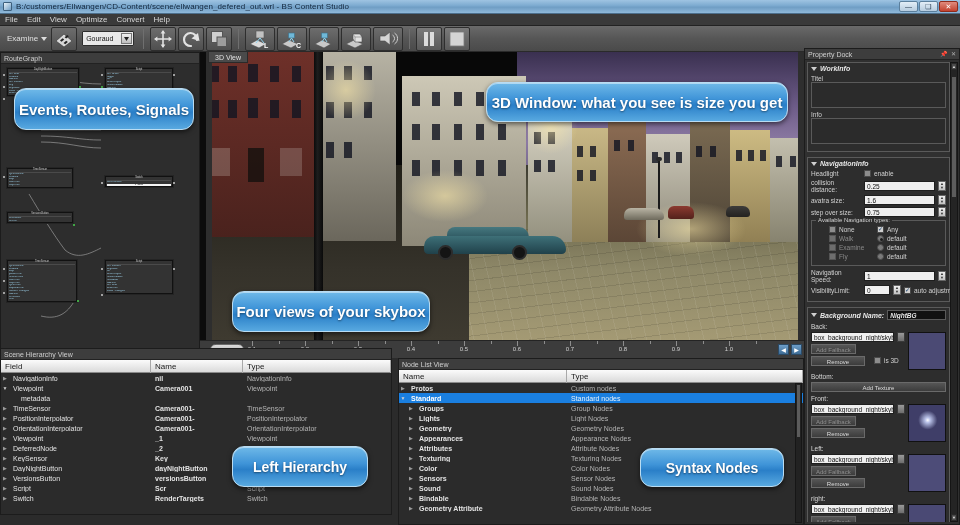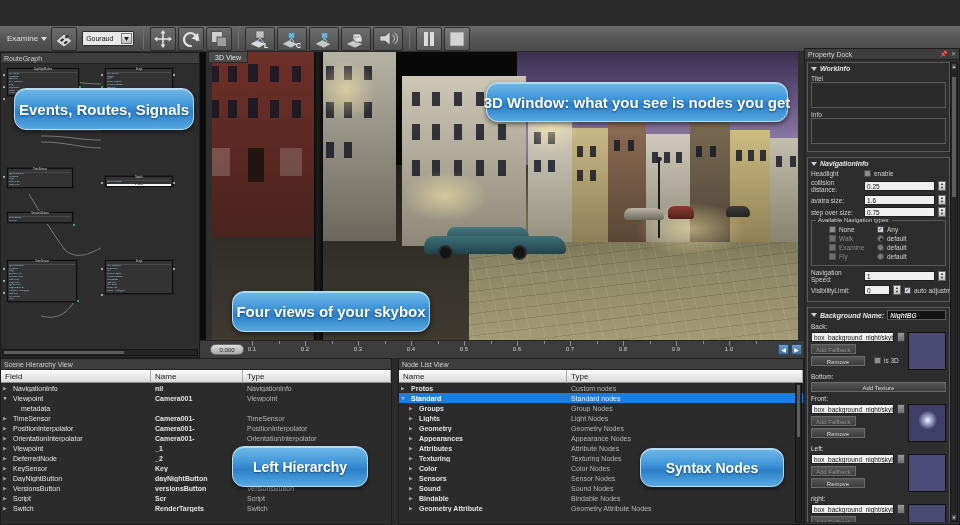--- a/index.html
+++ b/index.html
@@ -148,21 +148,21 @@
     font-size:6px; color:#1c1c1c; display:flex; align-items:center; justify-content:center;
   }
   .tl-nav { position:absolute; right:2px; top:3px; display:flex; gap:2px; }
   .tl-nav i {
     width:11px; height:11px; background: linear-gradient(180deg,#6d9ec9,#3f6d96);
     border:1px solid #2b4a66; display:flex; align-items:center; justify-content:center;
     color:#fff; font-size:6px; font-style:normal;
   }
 
   
-  #hierarchy { left:0; top:358px; width:392px; height:167px; }
+  #hierarchy { left:0; top:348px; width:392px; height:167px; }
   #nodelist  { left:398px; top:358px; width:406px; height:167px; }
   .tbl-head {
     display:flex; height:13px; background: linear-gradient(180deg,#fbfbfb,#dadada);
     border-bottom:1px solid #8a8a8a; color:#1a1a1a; font-size:8px; align-items:center;
   }
   .tbl-head div { padding-left:4px; border-right:1px solid #a9a9a9; height:13px; line-height:13px; overflow:hidden; }
   .tbl-body { position:absolute; left:0; right:0; top:24px; bottom:0; overflow:hidden; background:#2b2b2b; }
   .trow { display:flex; height:10px; align-items:center; font-size:7px; color:#e3e3e3; }
   .trow.sel { background:#1a7fe0; color:#fff; }
   .trow .c { padding-left:4px; overflow:hidden; white-space:nowrap; }
@@ -232,21 +232,38 @@
     box-shadow: 0 2px 5px rgba(0,0,0,.55), inset 0 1px 0 rgba(255,255,255,.45);
     text-shadow: 0 1px 2px rgba(0,0,0,.45);
     padding: 0 12px; white-space:nowrap;
   }
 </style>
 </head>
 <body>
 
 <div class="app">
 
-
+  <div class="titlebar">
+    <div class="tb-icon"></div>
+    <div class="tb-title">B:/customers/Ellwangen/CD-Content/scene/ellwangen_defered_out.wrl - BS Content Studio</div>
+    <div class="tb-btns">
+      <div class="tb-btn">—</div>
+      <div class="tb-btn">❑</div>
+      <div class="tb-btn close">✕</div>
+    </div>
+  </div>
+
+  <div class="menubar">
+    <span>File</span>
+    <span>Edit</span>
+    <span>View</span>
+    <span>Optimize</span>
+    <span>Convert</span>
+    <span>Help</span>
+  </div>
 
   <div class="toolbar">
     <div class="tsel">
       <span>Examine</span>
       <span class="caret"></span>
     </div>
 
     <div class="tbtn">
       <svg width="20" height="18" viewBox="0 0 20 18">
         <polygon points="2,11 10,4 18,11 10,17" fill="#d8d8d8" stroke="#333" stroke-width="0.6"></polygon>
@@ -984,19 +1001,19 @@
 
     <div class="pd-scroll">
       <span class="ar" style="top:0">▲</span>
       <i></i>
       <span class="ar" style="bottom:0">▼</span>
     </div>
   </div>
 
   <div id="callouts">
       <div class="callout" style="left: 14px; top: 88px; width: 180px; height: 42px; font-size: 15px;">Events, Routes, Signals</div>
-      <div class="callout" style="left: 486px; top: 82px; width: 302px; height: 40px; font-size: 15px;">3D Window: what you see is nodes you get</div>
+      <div class="callout" style="left: 486px; top: 82px; width: 302px; height: 40px; font-size: 15px;">3D Window: what you see is size you get</div>
       <div class="callout" style="left: 232px; top: 291px; width: 198px; height: 41px; font-size: 15px;">Four views of your skybox</div>
       <div class="callout" style="left: 232px; top: 446px; width: 136px; height: 41px; font-size: 14px;">Left Hierarchy</div>
       <div class="callout" style="left: 640px; top: 448px; width: 144px; height: 39px; font-size: 14px;">Syntax Nodes</div>
     </div>
 
 </div>
 
 </body></html>

